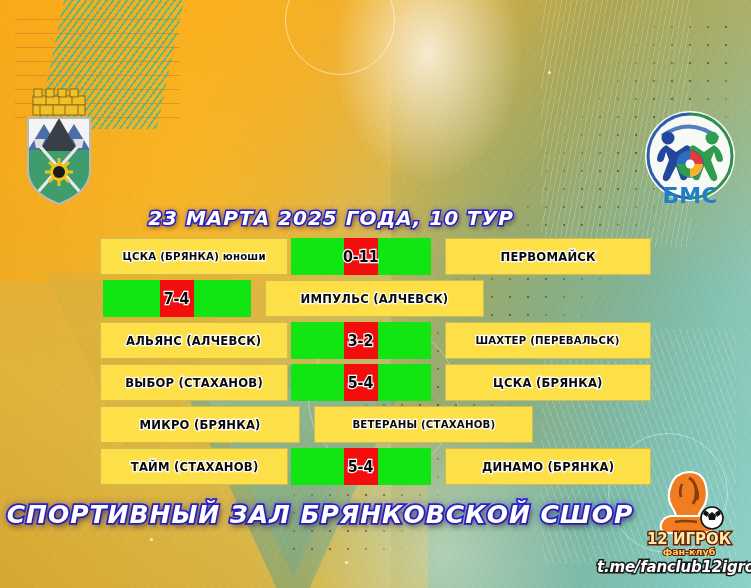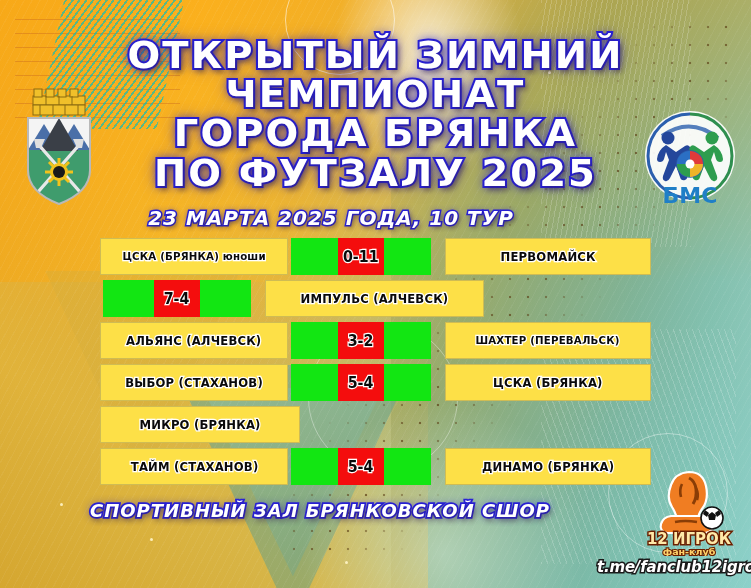--- a/index.html
+++ b/index.html
@@ -121,21 +121,21 @@
     font-weight:bold; font-size:20px; color:#ffffff;
     font-style:italic; letter-spacing:1px;
     -webkit-text-stroke:3px #2a22d8;
     paint-order:stroke fill;
     text-shadow:0 0 6px rgba(40,30,200,.8), 2px 3px 4px rgba(60,40,10,.45);
   }
 
   .venue{
     position:absolute; top:500px; left:0; width:640px; text-align:center;
     font-family:"DejaVu Sans", sans-serif;
-    font-weight:bold; font-size:18px; color:#ffffff;
+    font-weight:bold; font-size:25px; color:#ffffff;
     font-style:italic; letter-spacing:1px;
     -webkit-text-stroke:3.5px #2a22d8;
     paint-order:stroke fill;
     text-shadow:0 0 8px rgba(40,30,200,.85), 2px 4px 5px rgba(60,40,10,.45);
   }
 
   
   .matches{ position:absolute; left:100px; top:238px; width:551px; }
   .mrow{ display:flex; align-items:stretch; height:37px; margin-bottom:5px; }
   .team{
@@ -157,21 +157,21 @@
   }
   .tname.small{ font-size:11px; }
   .score-wrap{
     width:148px; margin-left:3px;
     background:#12e612;
     display:flex; align-items:center; justify-content:center;
     position:relative;
   }
   .score-box{
     background:#f40d0d;
-    width:46px; height:100%;
+    width:34px; height:100%;
     display:flex; align-items:center; justify-content:center;
   }
   .score-txt{
     font-family:"DejaVu Sans", sans-serif;
     font-weight:bold; font-size:15px; color:#0a0a0a;
     transform:scaleX(.95);
     -webkit-text-stroke:2.4px #ffffff;
     paint-order:stroke fill;
     white-space:nowrap;
   }
@@ -302,25 +302,20 @@
         <path d="M-13 0 a13 13 0 0 1 13 -13 l0 13 z" fill="#2b6fc4"></path>
         <path d="M0 -13 a13 13 0 0 1 13 13 l-13 0 z" fill="#e03a3a"></path>
         <path d="M13 0 a13 13 0 0 1 -13 13 l0 -13 z" fill="#f0b429"></path>
         <path d="M0 13 a13 13 0 0 1 -13 -13 l13 0 z" fill="#2e9d4e"></path>
         <circle r="4.5" fill="#ffffff"></circle>
       </g>
       <text x="50" y="95" text-anchor="middle" fill="#1f7fc7" font-family="DejaVu Sans, sans-serif" font-size="22" font-weight="bold">БМС</text>
     </svg>
   </div>
 
-  <div class="titles">
-    <div class="tline t1">ОТКРЫТЫЙ ЗИМНИЙ ЧЕМПИОНАТ</div>
-    <div class="tline t2">ГОРОДА БРЯНКА</div>
-    <div class="tline t3">ПО ФУТЗАЛУ 2025</div>
-  </div>
 
   <div class="subtitle">23 МАРТА 2025 ГОДА,  10 ТУР</div>
 
   <div class="matches" id="rows">
       <div class="mrow">
         <div class="team left">
           <span class="tname small">ЦСКА (БРЯНКА) юноши</span>
         </div>
         <div class="score-wrap">
           <div class="score-box">
@@ -363,20 +358,23 @@
             <span class="score-txt">5-4</span>
           </div>
         </div>
         <div class="team right">
           <span class="tname">ЦСКА (БРЯНКА)</span>
         </div>
       </div>
       <div class="mrow">
         <div class="team left">
           <span class="tname">МИКРО (БРЯНКА)</span>
+        </div>
+        <div class="team right">
+          <span class="tname small">ВЕТЕРАНЫ (СТАХАНОВ)</span>
         </div>
       </div>
       <div class="mrow">
         <div class="team left">
           <span class="tname">ТАЙМ (СТАХАНОВ)</span>
         </div>
         <div class="score-wrap">
           <div class="score-box">
             <span class="score-txt">5-4</span>
           </div>

